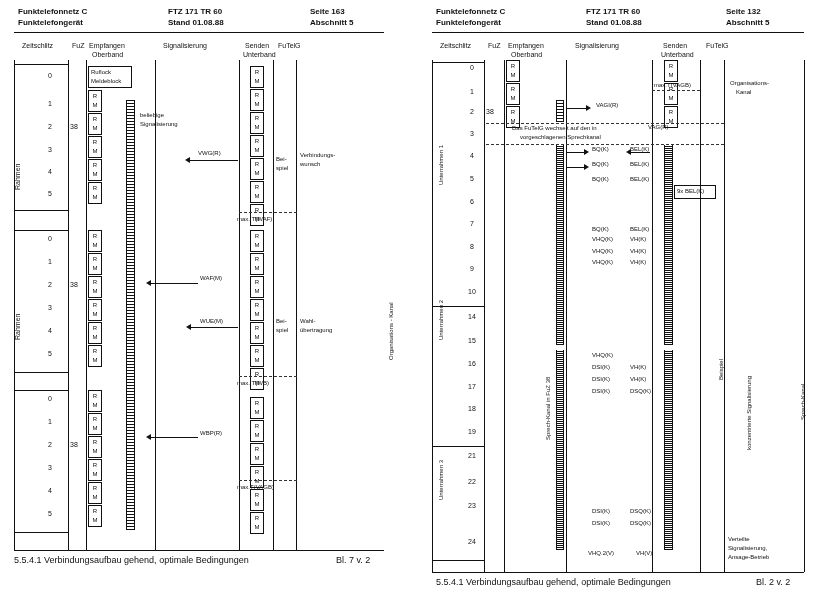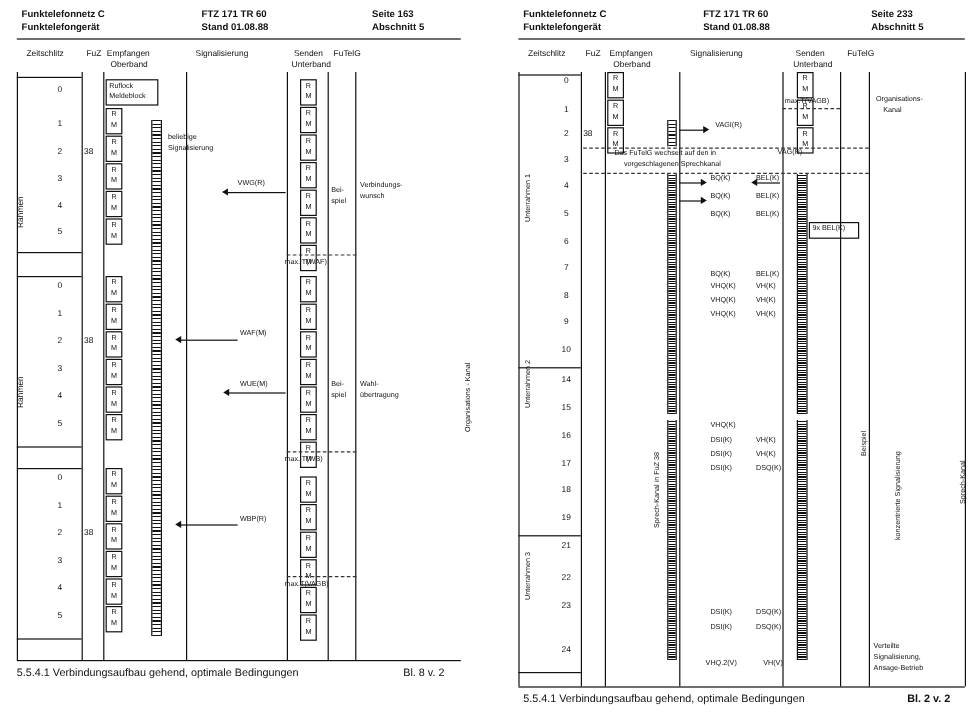--- a/index.html
+++ b/index.html
@@ -303,30 +303,30 @@
     <div class="arrowhead ah-left" style="left:146px;top:434px;"></div>
     <div class="t xs" style="left:200px;top:430px;">WBP(R)</div>
 
     <div class="dash-h" style="left:239px;top:480px;width:58px;"></div>
     <div class="t xs" style="left:237px;top:484px;">max.T(VAGB)</div>
 
     <div class="rot xs" style="left:388px;top:360px;transform:rotate(-90deg);">Organisations - Kanal</div>
 
     <div class="hline" style="left:14px;top:550px;width:370px;"></div>
     <div class="t cap" style="left:14px;top:556px;">5.5.4.1 Verbindungsaufbau gehend, optimale Bedingungen</div>
-    <div class="t cap" style="left:336px;top:556px;">Bl. 8 v. 2</div>
+    <div class="t cap" style="left:336px;top:556px;">Bl. 7 v. 2</div>
   </div>
 
   <div>
 
     <div class="t hdr b" style="left:436px;top:8px;">Funktelefonnetz C</div>
     <div class="t hdr b" style="left:436px;top:19px;">Funktelefongerät</div>
     <div class="t hdr b" style="left:586px;top:8px;">FTZ 171 TR 60</div>
     <div class="t hdr b" style="left:586px;top:19px;">Stand 01.08.88</div>
-    <div class="t hdr b" style="left:726px;top:8px;">Seite 233</div>
+    <div class="t hdr b" style="left:726px;top:8px;">Seite 132</div>
     <div class="t hdr b" style="left:726px;top:19px;">Abschnitt 5</div>
     <div class="hline" style="left:432px;top:32px;width:372px;"></div>
 
     <div class="t sm" style="left:440px;top:42px;">Zeitschlitz</div>
     <div class="t sm" style="left:488px;top:42px;">FuZ</div>
     <div class="t sm" style="left:508px;top:42px;">Empfangen</div>
     <div class="t sm" style="left:511px;top:51px;">Oberband</div>
     <div class="t sm" style="left:575px;top:42px;">Signalisierung</div>
     <div class="t sm" style="left:663px;top:42px;">Senden</div>
     <div class="t sm" style="left:661px;top:51px;">Unterband</div>
@@ -470,16 +470,16 @@
     <div class="rot xs" style="left:718px;top:380px;transform:rotate(-90deg);">Beispiel</div>
     <div class="rot xs" style="left:746px;top:450px;transform:rotate(-90deg);">konzentrierte Signalisierung</div>
     <div class="rot xs" style="left:800px;top:420px;transform:rotate(-90deg);">Sprech-Kanal</div>
 
     <div class="t xs" style="left:728px;top:536px;">Verteilte</div>
     <div class="t xs" style="left:728px;top:545px;">Signalisierung,</div>
     <div class="t xs" style="left:728px;top:554px;">Ansage-Betrieb</div>
 
     <div class="hline" style="left:432px;top:572px;width:372px;"></div>
     <div class="t cap" style="left:436px;top:578px;">5.5.4.1 Verbindungsaufbau gehend, optimale Bedingungen</div>
-    <div class="t cap" style="left:756px;top:578px;font-weight:bold;">Bl. 2 v. 2</div>
+    <div class="t cap" style="left:756px;top:578px;">Bl. 2 v. 2</div>
   </div>
 
 </div>
 
 </body></html>

